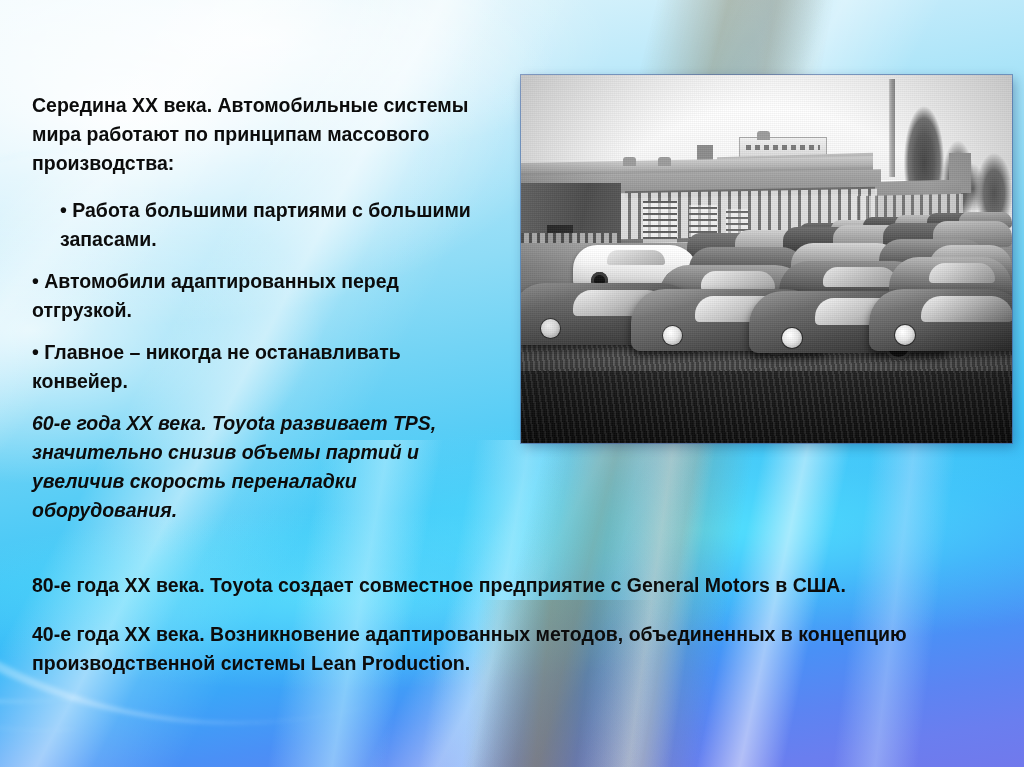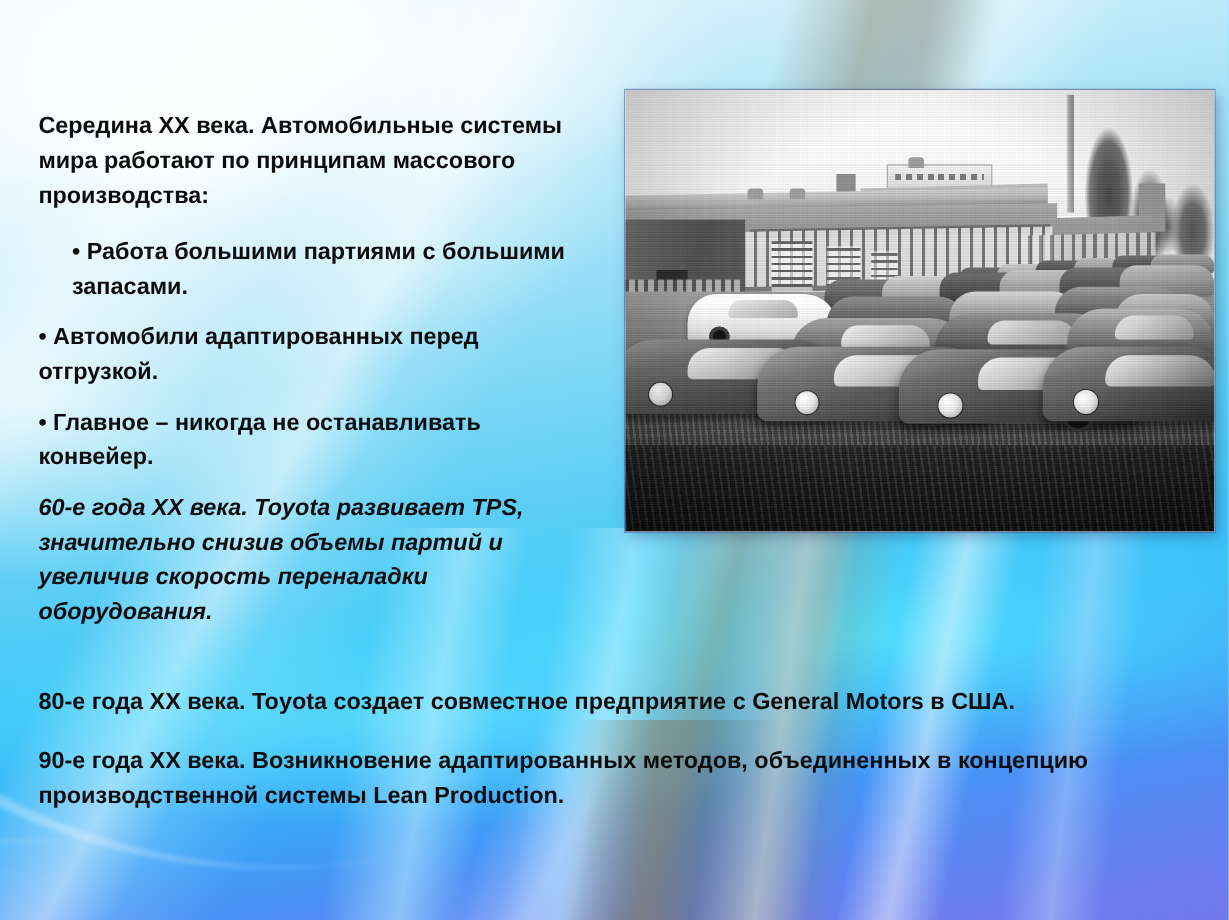--- a/index.html
+++ b/index.html
@@ -264,21 +264,21 @@
   <div class="bg bg-olive2"></div>
   <div class="bg bg-botglow"></div>
 
 
   <div class="txt" id="p-intro">Середина XX века. Автомобильные системы мира работают по принципам массового производства:</div>
   <div class="txt" id="p-b1">• Работа большими партиями с большими запасами.</div>
   <div class="txt" id="p-b2">• Автомобили адаптированных перед отгрузкой.</div>
   <div class="txt" id="p-b3">• Главное – никогда не останавливать конвейер.</div>
   <div class="txt" id="p-60s">60-е года XX века. Toyota развивает TPS, значительно снизив объемы партий и увеличив скорость переналадки оборудования.</div>
   <div class="txt" id="p-80s">80-е года XX века. Toyota создает совместное предприятие с General Motors в США.</div>
-  <div class="txt" id="p-90s">90-е года XX века. Возникновение адаптированных методов, объединенных в концепцию производственной системы Lean Production.</div>
+  <div class="txt" id="p-90s">40-е года XX века. Возникновение адаптированных методов, объединенных в концепцию производственной системы Lean Production.</div>
 
   <div id="photo-frame">
     <div id="photo" title="Черно-белая историческая фотография: ряды автомобилей Porsche 911 на лужайке перед заводским цехом">
 
       <div class="ph sky"></div>
       <div class="ph chimney"></div>
       <div class="ph tree1"></div>
       <div class="ph tree2"></div>
       <div class="ph tree4"></div>
       <div class="ph tree3"></div>

